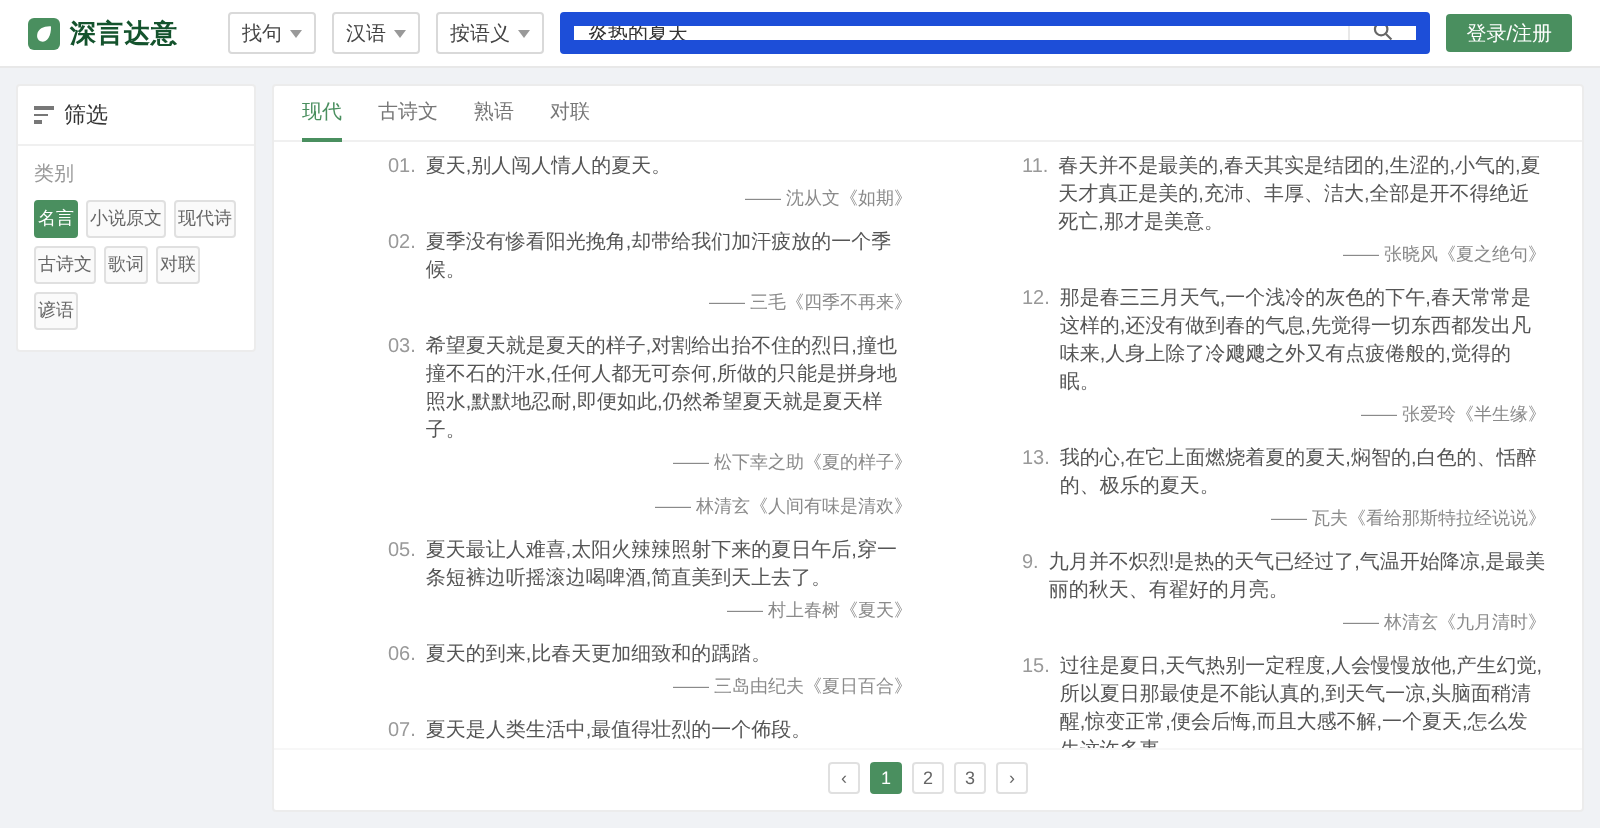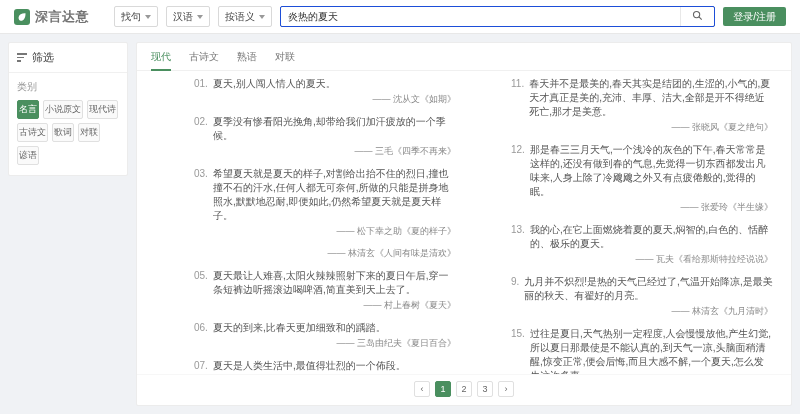--- a/index.html
+++ b/index.html
@@ -27,21 +27,21 @@
     min-width: 92px;
   }
   .logo-mark {
     width: 16px; height: 16px;
     border-radius: 3px;
     background: #4a8f5f;
     display: flex; align-items: center; justify-content: center;
     color: #fff; font-size: 10px; line-height: 1;
   }
   .logo-text {
-    font-size: 13px; font-weight: bold; color: #737373;
+    font-size: 13px; font-weight: bold; color: #14532d;
     letter-spacing: 0.5px;
   }
   .selector {
     height: 21px;
     border: 1px solid #d9d9d9;
     border-radius: 2px;
     background: #fff;
     display: flex; align-items: center;
     padding: 0 6px;
     font-size: 10px;
@@ -53,21 +53,21 @@
     width: 0; height: 0;
     border-left: 3px solid transparent;
     border-right: 3px solid transparent;
     border-top: 4px solid #999;
     display: inline-block;
   }
   .search-wrap {
     flex: 1;
     display: flex;
     height: 21px;
-    border: 1px solid #1d4ed8;
+    border: 7px solid #1d4ed8;
     border-radius: 2px;
     overflow: hidden;
     background: #0f172a;
     max-width: 540px;
     justify-content: center;
   }
   .search-input {
     flex: 1;
     border: none;
     outline: none;

